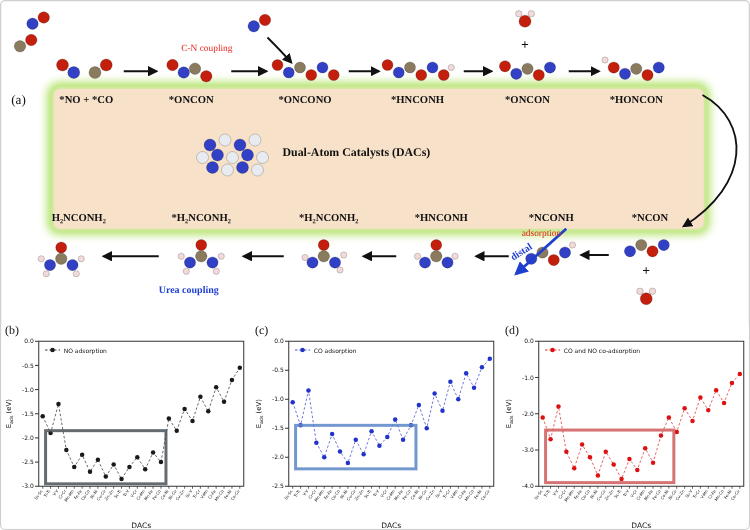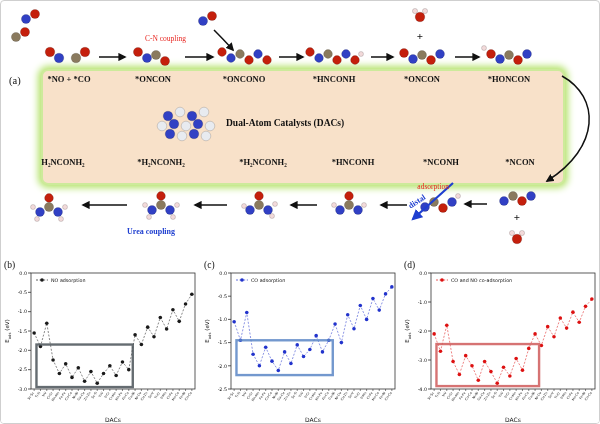--- a/index.html
+++ b/index.html
@@ -4,21 +4,21 @@
 <style>
   html,body{margin:0;padding:0;background:#fff;}
   #stage{position:relative;width:600px;height:424px;background:#fff;border:1px solid #cfcfcf;
          border-radius:4px;box-sizing:border-box;overflow:hidden;
          font-family:"Liberation Serif",serif;color:#111;}
   .abs{position:absolute;}
   .mol{position:absolute;width:70px;height:44px;z-index:4;}
   .mol.big{width:84px;height:56px;}
   .species{position:absolute;width:90px;text-align:center;font-weight:bold;font-size:8.5px;
            color:#111;z-index:6;white-space:nowrap;}
-  .sp-top{top:73px;} .sp-bot{top:156px;}
+  .sp-top{top:73px;} .sp-bot{top:168px;}
   #dac-box{left:40px;top:68px;width:520px;height:112px;background:#f8e1c9;
            border:2px solid #cdea9b;border-radius:7px;box-shadow:0 0 7px 3px #b5e36c;z-index:1;}
   #dac-title{left:225px;top:117px;width:210px;font-weight:bold;
              font-size:9.5px;z-index:6;}
   #panel-a-label{left:8px;top:74px;font-size:10.5px;z-index:6;}
   .red-note{color:#e8251f;font-weight:normal;font-size:7.5px;text-align:right;z-index:7;}
   .blue-note{color:#1f3fd0;font-weight:bold;z-index:7;}
   #cn-coupling{left:95px;top:33px;width:90px;}
   #alternative{left:352px;top:181px;width:96px;}
   #distal{left:394px;top:196px;width:44px;font-size:8px;transform:rotate(-33deg);text-align:center;}

